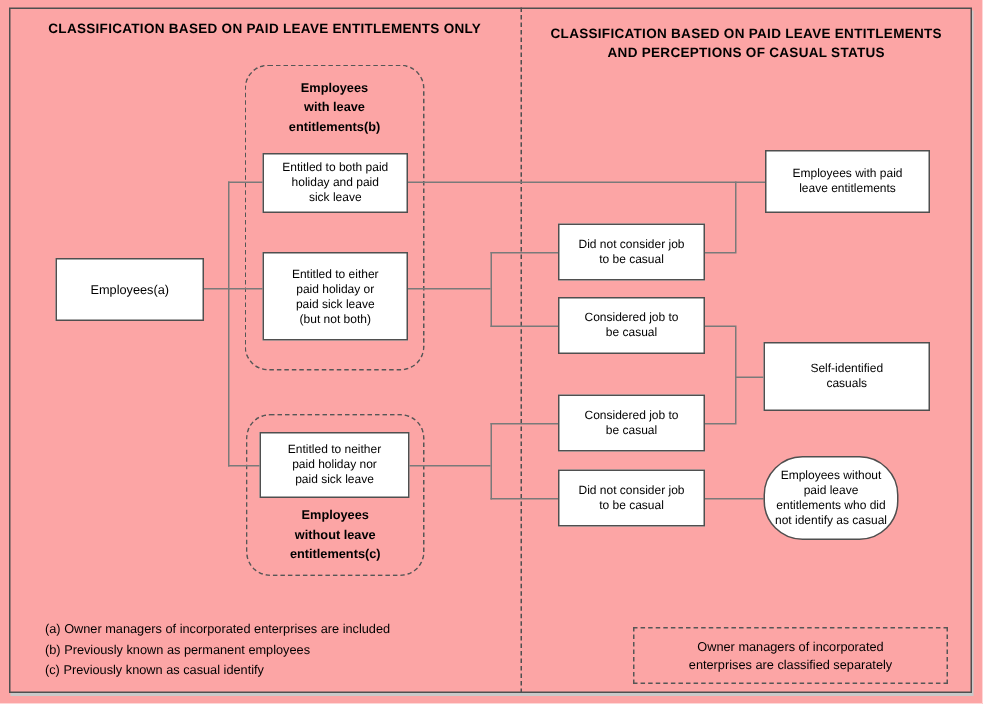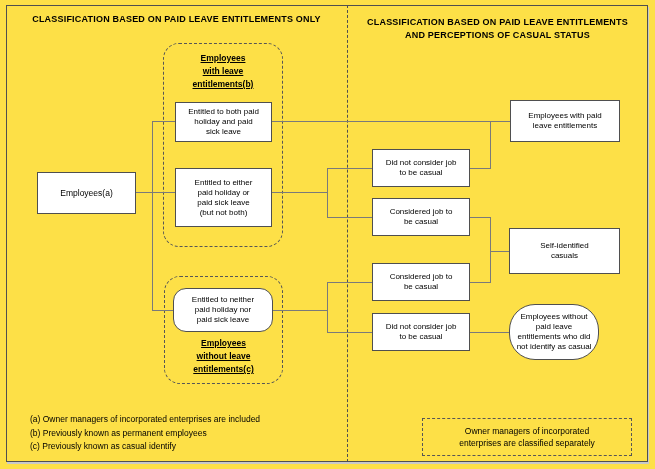--- a/index.html
+++ b/index.html
@@ -1,17 +1,17 @@
 <!DOCTYPE html>
 <html><head>
 <meta charset="utf-8">
 <style>
   html,body{margin:0;padding:0;background:#fff;}
   .stage{
-    position:relative;width:655px;height:469px;background:#fde047;
+    position:relative;width:655px;height:469px;background:#fca5a5;
     font-family:"Liberation Sans",sans-serif;color:#000;overflow:hidden;
   }
   .frame{
     position:absolute;left:6px;top:5px;width:642px;height:457px;
     border:1px solid #4f4f4f;box-sizing:border-box;
     box-shadow:1px 2px 0 #c9c9c9;
   }
   .sep{
     position:absolute;left:347px;top:5px;height:457px;width:0;
     border-left:1px dashed #4f4f4f;
@@ -25,21 +25,21 @@
     box-sizing:border-box;display:flex;align-items:center;justify-content:center;
     text-align:center;font-size:8px;line-height:10px;white-space:pre-line;
     padding:1px;z-index:3;
   }
   .dashbox{
     position:absolute;border:1px dashed #565656;border-radius:16px;
     box-sizing:border-box;background:transparent;z-index:1;
   }
   .grouplabel{
     position:absolute;font-weight:bold;font-size:8.5px;line-height:13px;
-    text-align:center;white-space:pre-line;z-index:2;text-decoration:underline;
+    text-align:center;white-space:pre-line;z-index:2;
   }
   .hline{position:absolute;height:1px;background:#7a7a7a;z-index:2;}
   .vline{position:absolute;width:1px;background:#7a7a7a;z-index:2;}
   .note{
     position:absolute;left:422px;top:418px;width:210px;height:38px;
     border:1px dashed #565656;box-sizing:border-box;
     display:flex;align-items:center;justify-content:center;text-align:center;
     font-size:8.5px;line-height:12px;white-space:pre-line;
   }
   .footnotes{position:absolute;left:30px;top:413px;font-size:8.5px;line-height:13.5px;}
@@ -67,21 +67,21 @@
 entitlements(c)</div>
 
   <div class="box" style="left:175px;top:102px;width:97px;height:40px;">Entitled to both paid
 holiday and paid
 sick leave</div>
   <div class="box" style="left:37px;top:172px;width:99px;height:42px;font-size:8.5px;">Employees(a)</div>
   <div class="box" style="left:175px;top:168px;width:97px;height:59px;">Entitled to either
 paid holiday or
 paid sick leave
 (but not both)</div>
-  <div class="box" style="left:173px;top:288px;width:100px;height:44px;border-radius:13px;">Entitled to neither
+  <div class="box" style="left:173px;top:288px;width:100px;height:44px;">Entitled to neither
 paid holiday nor
 paid sick leave</div>
 
   <div class="box" style="left:372px;top:149px;width:98px;height:38px;">Did not consider job
 to be casual</div>
   <div class="box" style="left:372px;top:198px;width:98px;height:38px;">Considered job to
 be casual</div>
   <div class="box" style="left:372px;top:263px;width:98px;height:38px;">Considered job to
 be casual</div>
   <div class="box" style="left:372px;top:313px;width:98px;height:38px;">Did not consider job

